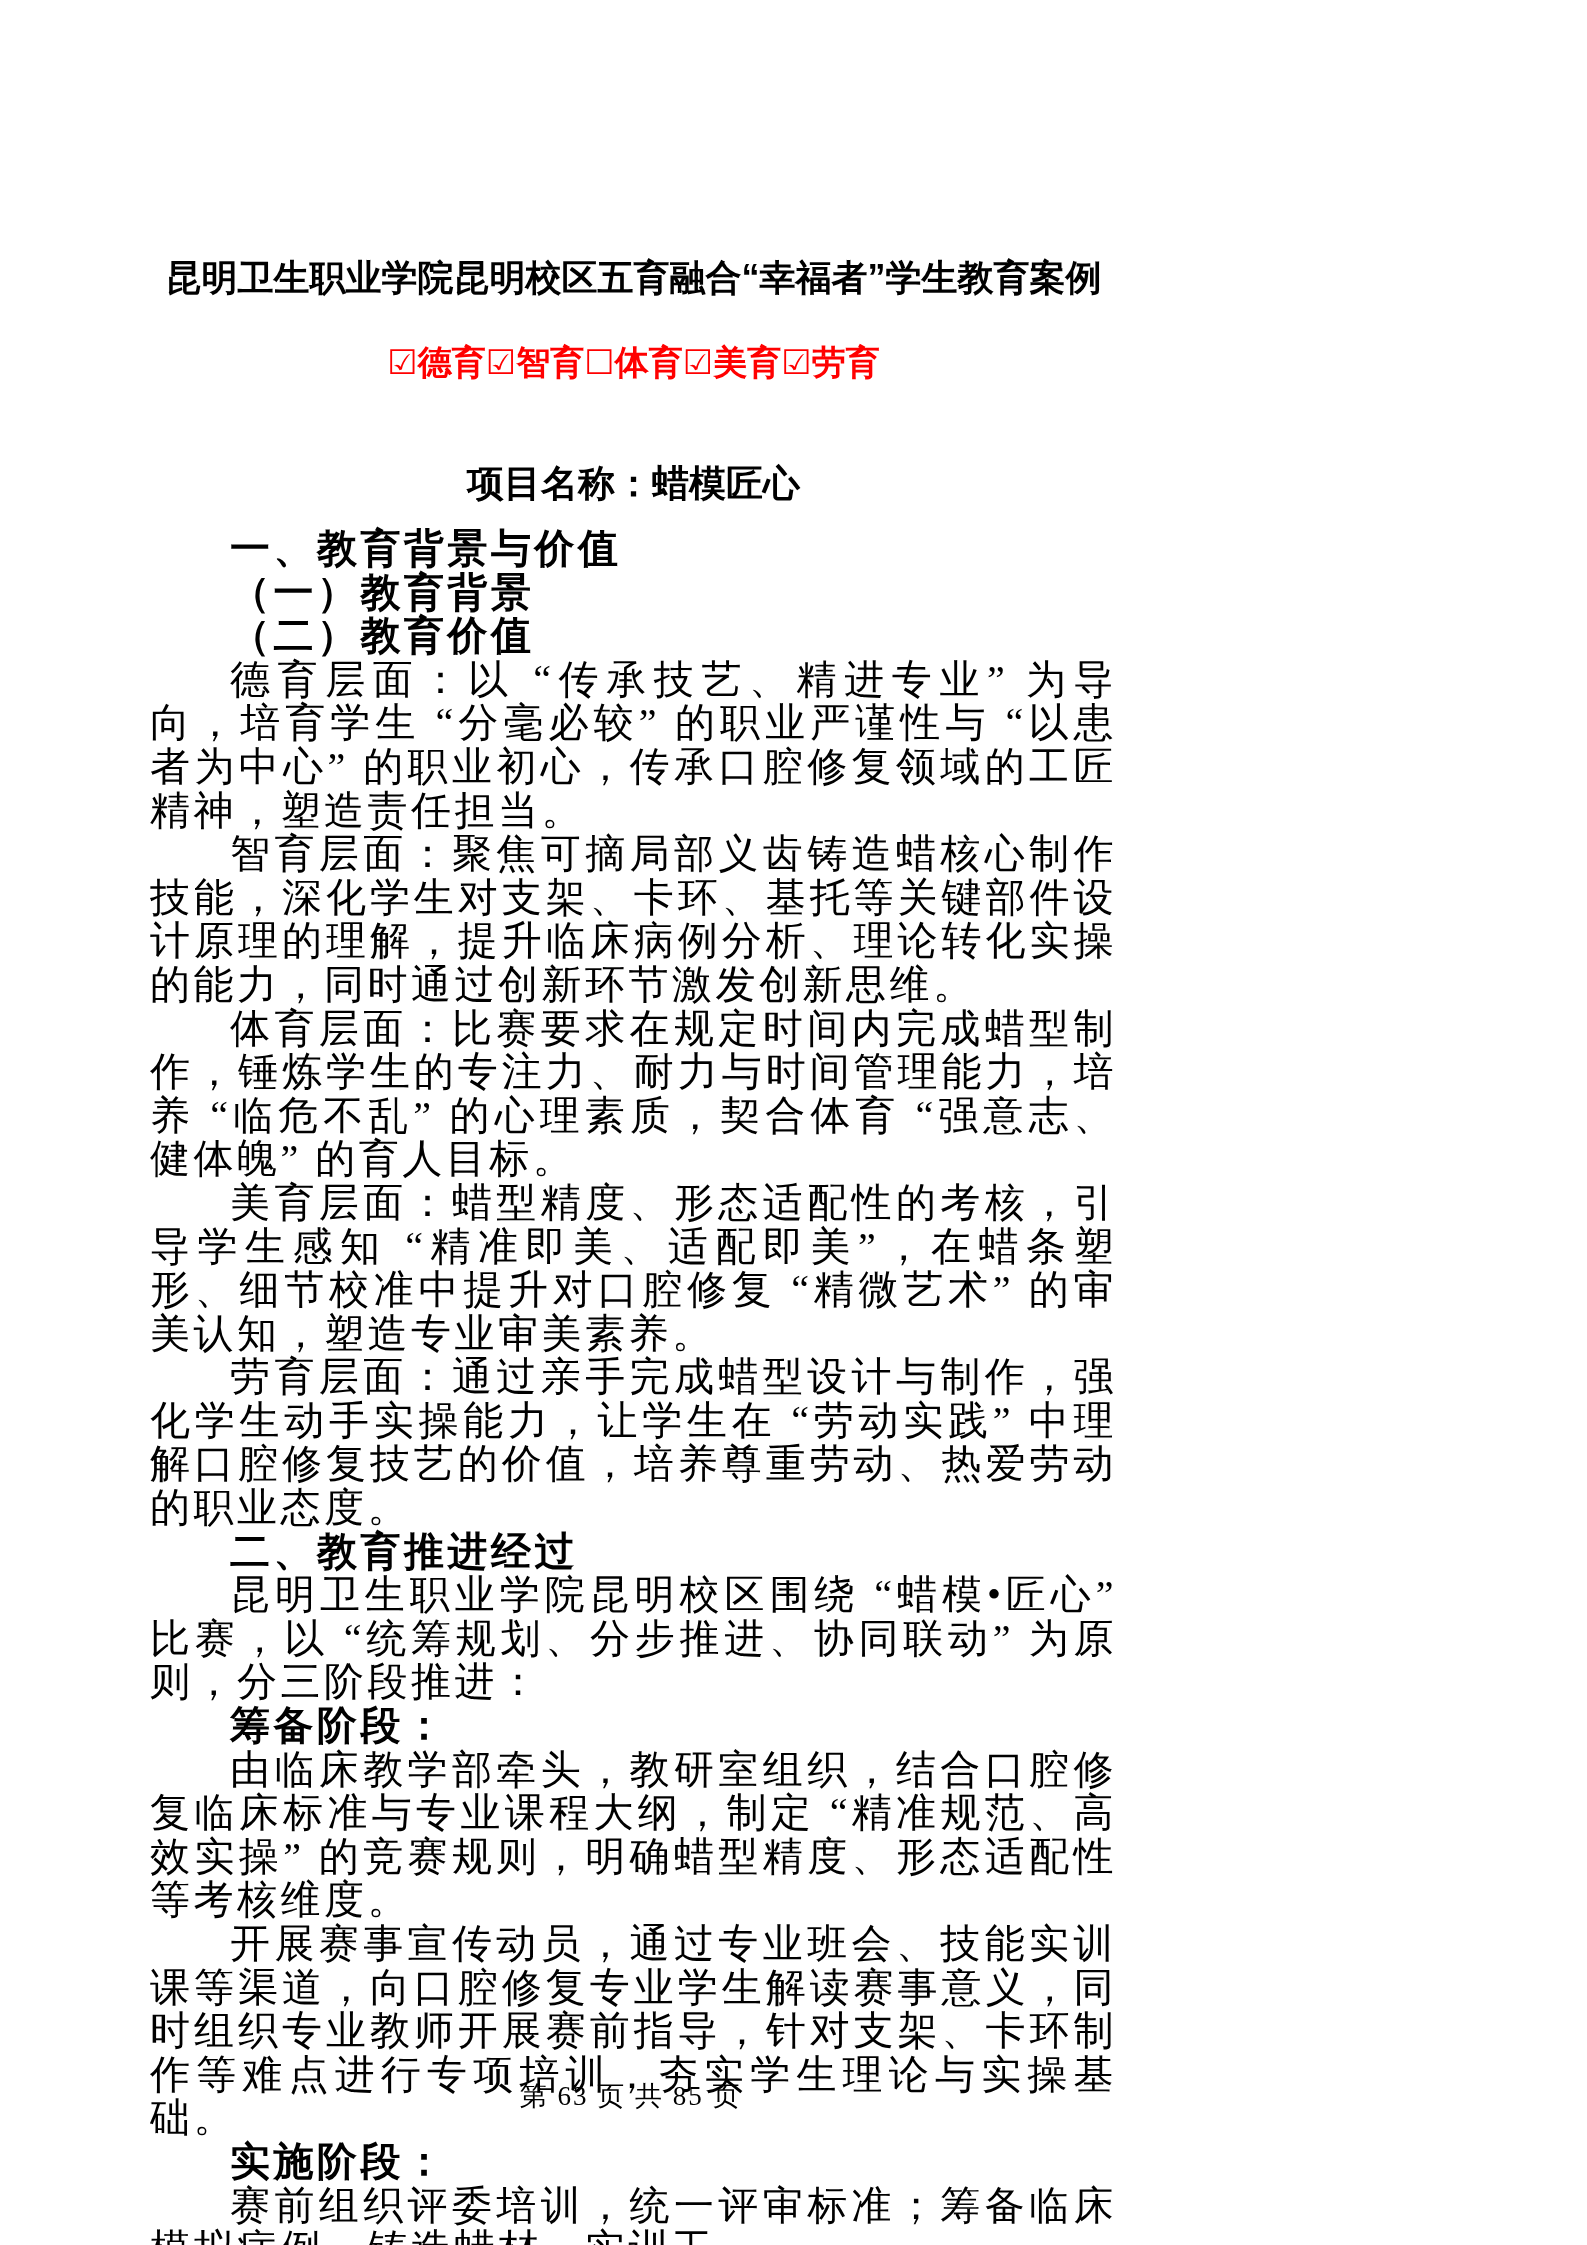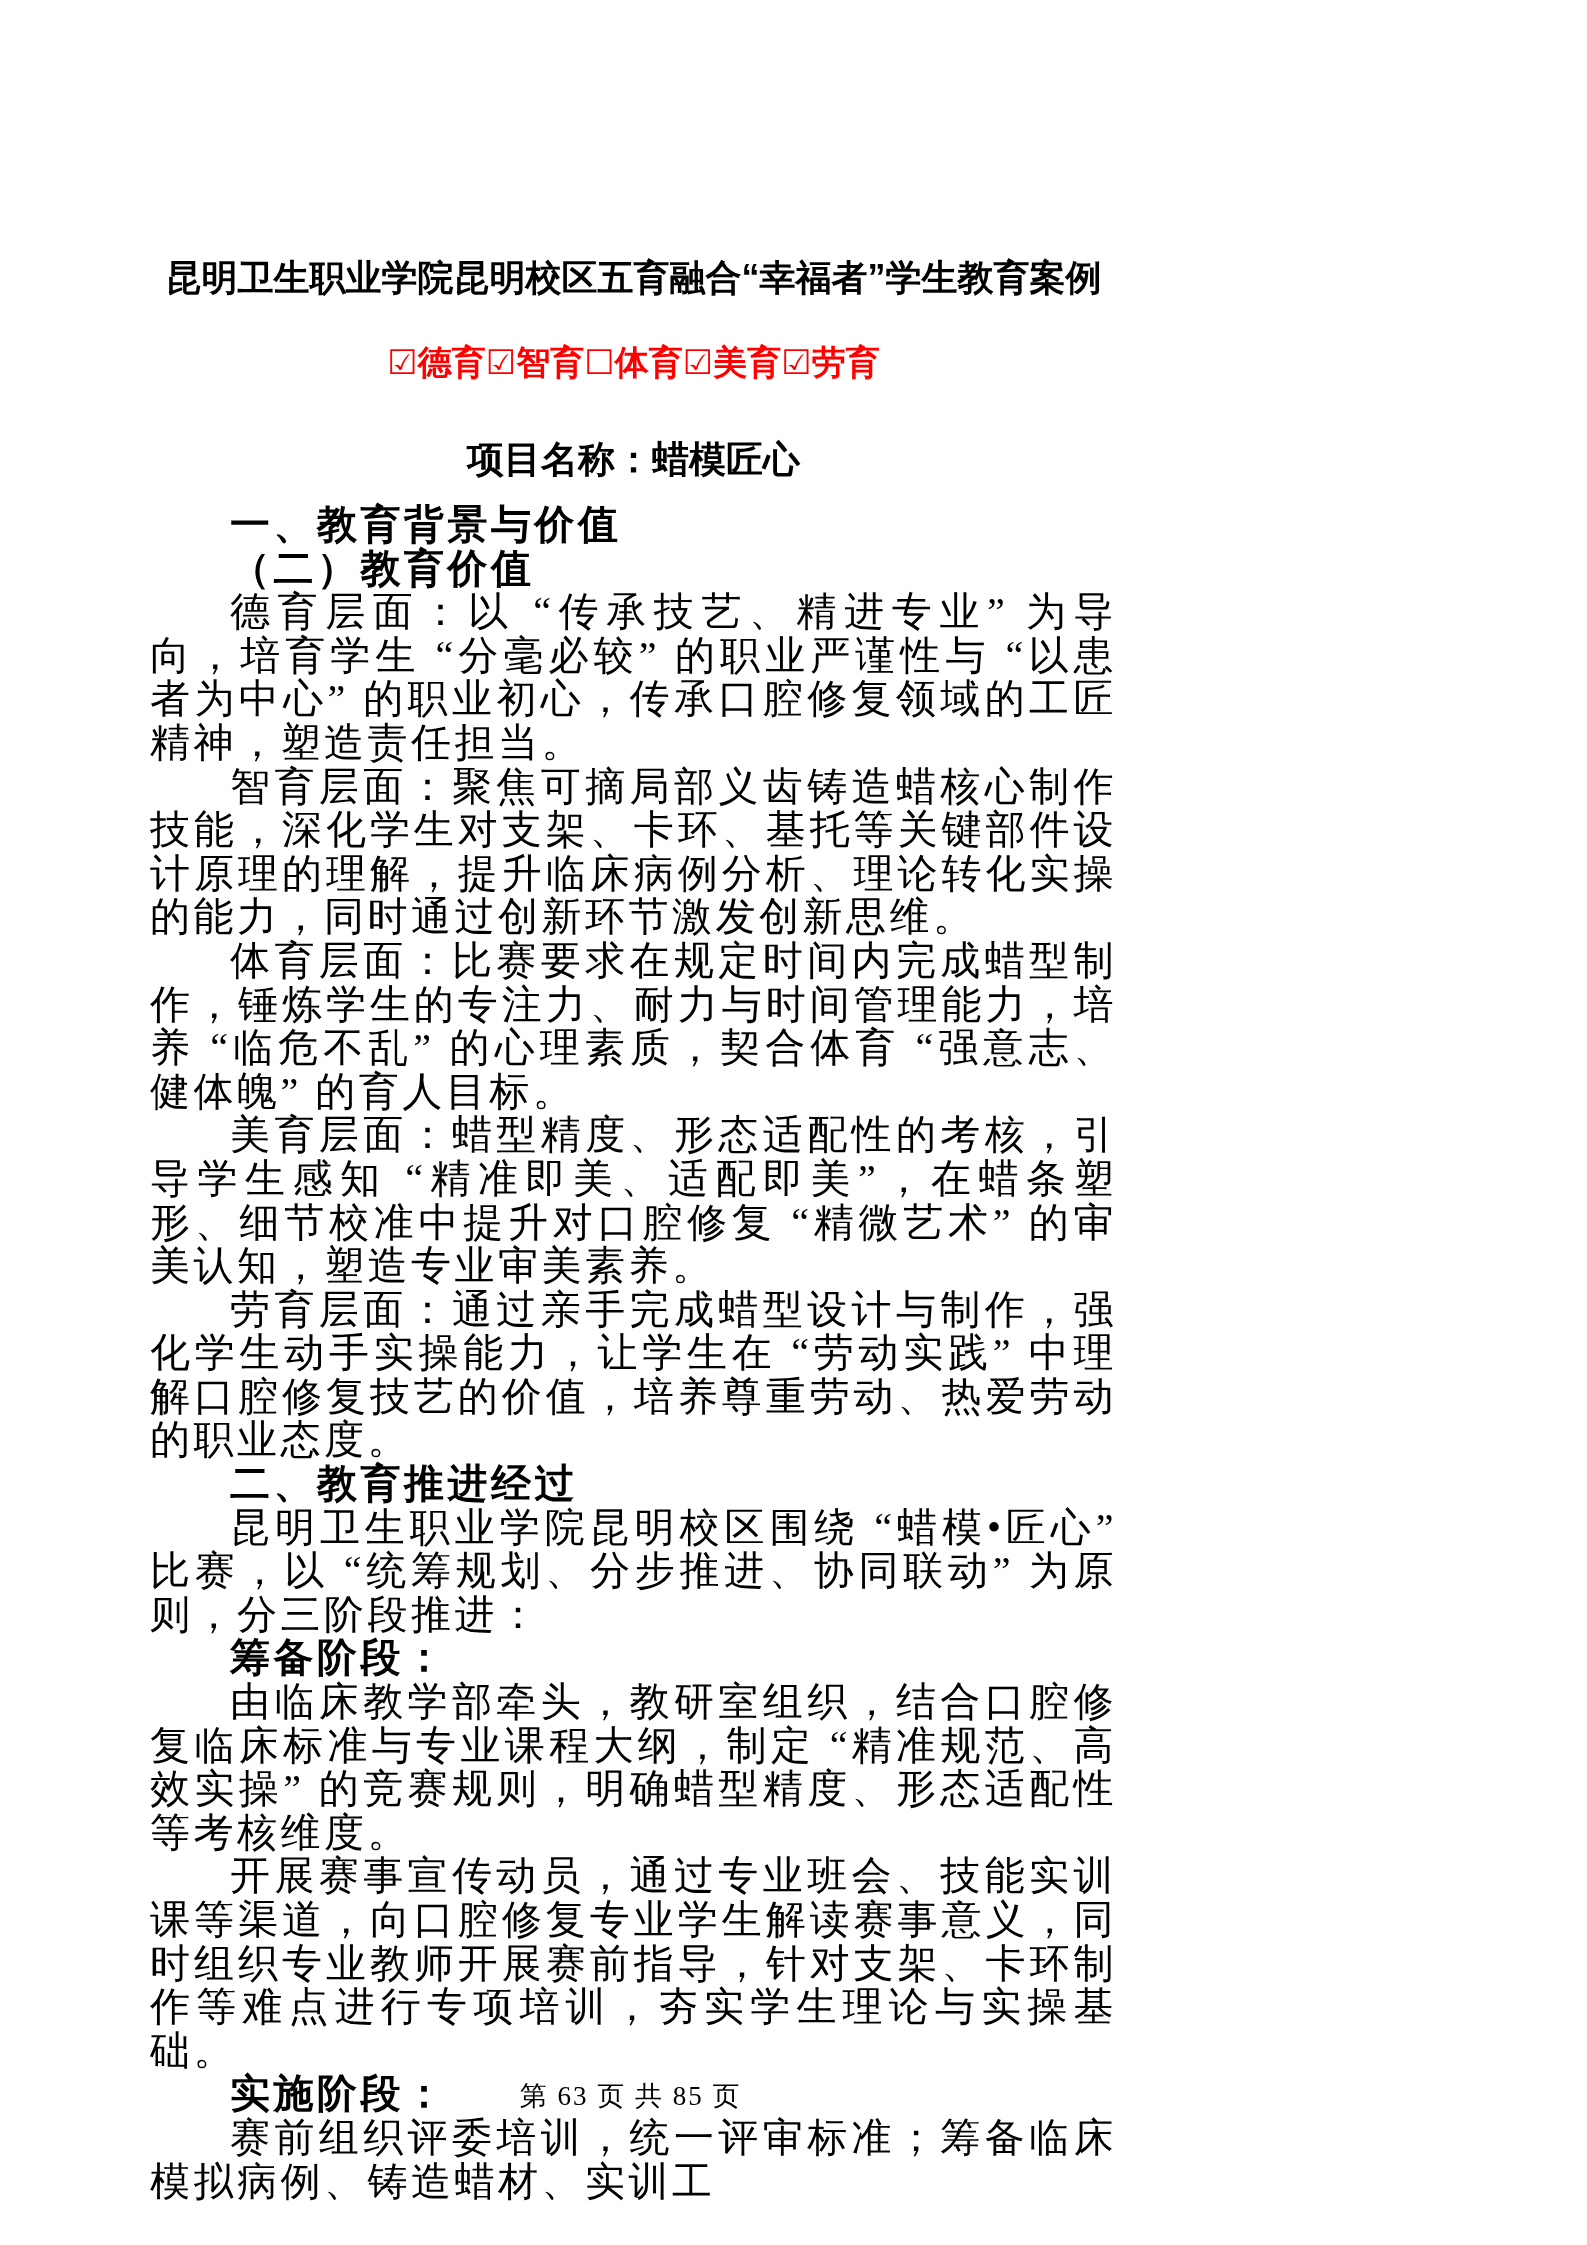--- a/index.html
+++ b/index.html
@@ -33,21 +33,21 @@
     text-align: center;
     font-family: "Liberation Sans", "DejaVu Sans", sans-serif;
     font-weight: bold;
     font-size: 34px;
     line-height: 46px;
     color: #FF0000;
     white-space: nowrap;
   }
   .edu-tags .tag { display: inline-block; }
   .project-heading {
-    margin: 50px 0 0 0;
+    margin: 74px 0 0 0;
     text-align: center;
     font-family: "Liberation Sans", "DejaVu Sans", sans-serif;
     font-weight: bold;
     font-size: 37px;
     line-height: 50px;
   }
   .content {
     margin-top: 18px;
     font-size: 40px;
     line-height: 43.6px;
@@ -82,20 +82,21 @@
   <h1 class="doc-title">昆明卫生职业学院昆明校区五育融合“幸福者”学生教育案例</h1>
 
   <div class="edu-tags">
     <span class="tag">☑德育</span><span class="tag">☑智育</span><span class="tag">☐体育</span><span class="tag">☑美育</span><span class="tag">☑劳育</span>
   </div>
 
   <h2 class="project-heading">项目名称：蜡模匠心</h2>
 
   <div class="content">
     <p class="heading">一、教育背景与价值</p>
+    <p class="heading">（一）教育背景</p>
     <p class="heading">（二）教育价值</p>
     <p class="paragraph">德育层面：以 “传承技艺、精进专业” 为导向，培育学生 “分毫必较” 的职业严谨性与 “以患者为中心” 的职业初心，传承口腔修复领域的工匠精神，塑造责任担当。</p>
     <p class="paragraph">智育层面：聚焦可摘局部义齿铸造蜡核心制作技能，深化学生对支架、卡环、基托等关键部件设计原理的理解，提升临床病例分析、理论转化实操的能力，同时通过创新环节激发创新思维。</p>
     <p class="paragraph">体育层面：比赛要求在规定时间内完成蜡型制作，锤炼学生的专注力、耐力与时间管理能力，培养 “临危不乱” 的心理素质，契合体育 “强意志、健体魄” 的育人目标。</p>
     <p class="paragraph">美育层面：蜡型精度、形态适配性的考核，引导学生感知 “精准即美、适配即美”，在蜡条塑形、细节校准中提升对口腔修复 “精微艺术” 的审美认知，塑造专业审美素养。</p>
     <p class="paragraph">劳育层面：通过亲手完成蜡型设计与制作，强化学生动手实操能力，让学生在 “劳动实践” 中理解口腔修复技艺的价值，培养尊重劳动、热爱劳动的职业态度。</p>
     <p class="heading">二、教育推进经过</p>
     <p class="paragraph">昆明卫生职业学院昆明校区围绕 “蜡模•匠心” 比赛，以 “统筹规划、分步推进、协同联动” 为原则，分三阶段推进：</p>
     <p class="heading">筹备阶段：</p>
     <p class="paragraph">由临床教学部牵头，教研室组织，结合口腔修复临床标准与专业课程大纲，制定 “精准规范、高效实操” 的竞赛规则，明确蜡型精度、形态适配性等考核维度。</p>

